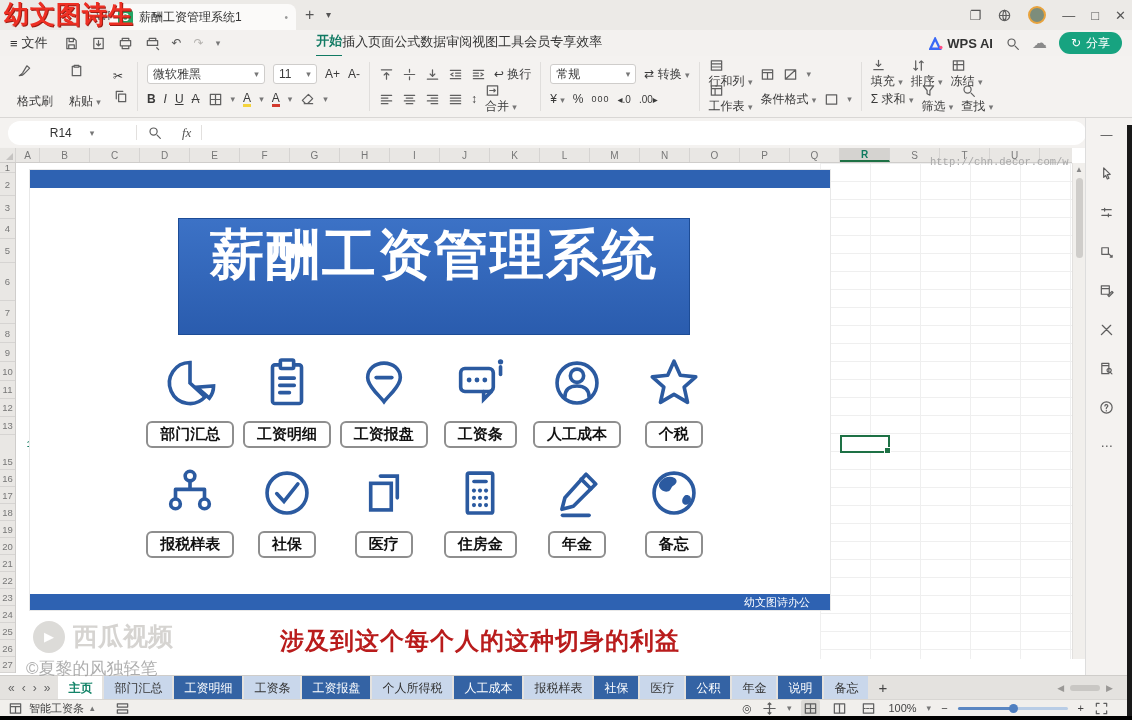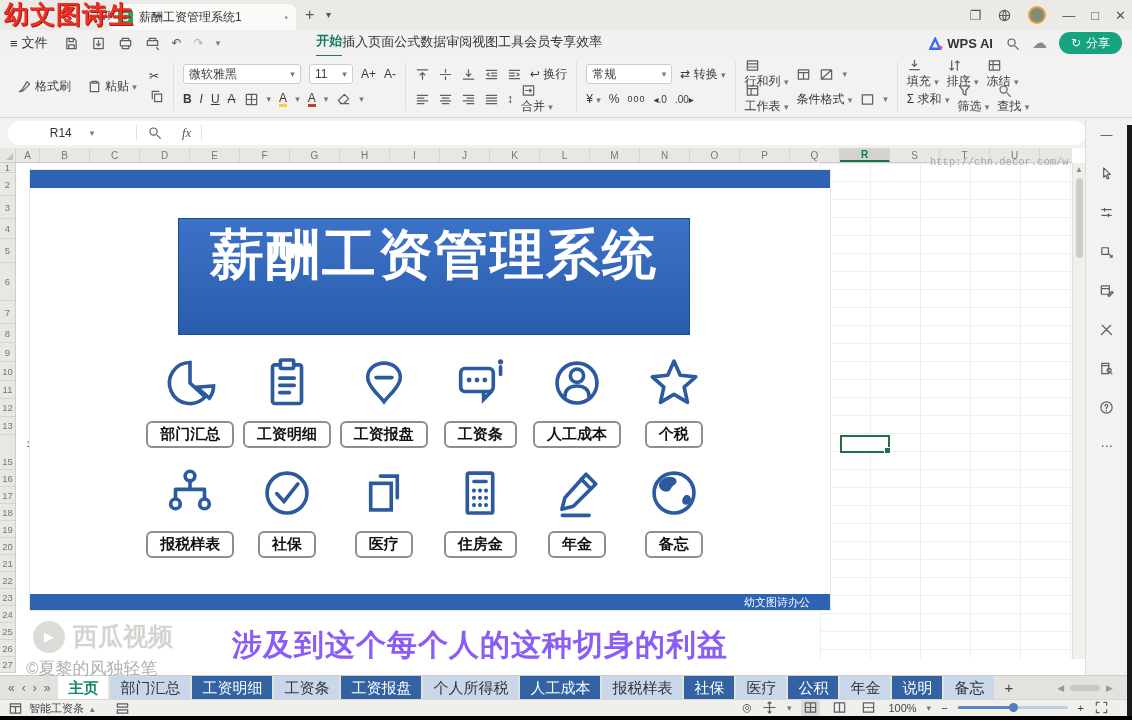--- a/index.html
+++ b/index.html
@@ -32,21 +32,21 @@
   .share-btn{background:#17a380;color:#fff;border-radius:13px;height:22px;display:flex;align-items:center;
              gap:5px;padding:0 12px;font-size:12px;}
   .cloud{color:#8a8a8a;font-size:15px}
   
   .ribbon{position:absolute;top:56px;left:0;right:0;height:61px;background:#f4f2f0;
           border-bottom:1px solid #d9d7d5;display:flex;align-items:stretch;padding:0 4px;}
   .rgroup{display:flex;flex-direction:column;justify-content:center;gap:5px;padding:0 9px;}
   .rgroup.horiz{flex-direction:row;align-items:center;gap:8px}
   .rrow{display:flex;align-items:center;gap:8px;height:20px;font-size:12px;color:#3a3a3a;white-space:nowrap}
   .rdiv{width:1px;background:#e0dedc;margin:6px 0;}
-  .bigbtn{display:flex;align-items:center;gap:3px;font-size:12px;color:#3a3a3a;padding:2px 4px;}
+  .bigbtn{display:flex;flex-direction:column;gap:15px;font-size:12px;color:#3a3a3a;padding:2px 4px;}
   .chev{font-size:9px;color:#777}
   .selbox{background:#fff;border:1px solid #cfcdcb;border-radius:3px;height:20px;display:flex;align-items:center;
           justify-content:space-between;padding:0 5px;box-sizing:border-box;font-size:12px;}
   .fmt-b{font-weight:bold}.fmt-i{font-style:italic}.fmt-u{text-decoration:underline}.fmt-s{text-decoration:line-through}
   .acolor{border-bottom:3px solid #d23a2e;line-height:12px}
   .ahl{border-bottom:3px solid #f4d33c;line-height:12px}
   .numglyph{font-size:12px;color:#3a3a3a}
   
   .fbar{position:absolute;top:118px;left:0;right:0;height:29px;background:#f4f2f0;display:flex;align-items:center;padding:0 8px;box-sizing:border-box;}
   .fbar-inner{background:#fff;border-radius:13px;height:24px;flex:1;display:flex;align-items:center;max-width:1078px;}
@@ -83,49 +83,49 @@
   .prow.r1{top:184px}.prow.r2{top:294px}
   .pcell{display:flex;flex-direction:column;align-items:center;gap:9px;}
   .pcell svg{width:58px;height:58px}
   .plabel{border:2px solid #8e8e8e;border-radius:6px;background:#fff;padding:2px 12px;font-size:15px;
           font-weight:bold;color:#111;white-space:nowrap;}
   
   .sel-cell{position:absolute;left:840px;top:287px;width:50px;height:18px;border:2px solid #1e7145;box-sizing:border-box;background:#fff;}
   .sel-cell:after{content:"";position:absolute;right:-3px;bottom:-3px;width:5px;height:5px;background:#1e7145;border:1px solid #fff;}
   .faint-url{position:absolute;left:930px;top:8px;font-family:"Liberation Mono","DejaVu Sans Mono",monospace;
              font-size:10.5px;color:#a9a9a9;white-space:nowrap;}
-  .subtitle{position:absolute;left:180px;width:600px;top:477px;text-align:center;font-size:30px;font-weight:bold;
-            color:#8b5cf6;letter-spacing:1px;white-space:nowrap;
+  .subtitle{position:absolute;left:180px;width:600px;top:477px;text-align:center;font-size:24px;font-weight:bold;
+            color:#b91c1c;letter-spacing:1px;white-space:nowrap;
             text-shadow:-2px 0 #fff,2px 0 #fff,0 -2px #fff,0 2px #fff,-1.5px -1.5px #fff,1.5px 1.5px #fff,-1.5px 1.5px #fff,1.5px -1.5px #fff;}
   .xigua{position:absolute;left:33px;top:472px;display:flex;align-items:center;gap:8px;opacity:.85}
   .xg-circle{width:32px;height:32px;border-radius:50%;background:#d7d5d2;display:flex;align-items:center;justify-content:center;color:#fff;font-size:13px;}
   .xg-text{font-size:25px;font-weight:bold;color:#cfcdca;text-shadow:0 0 2px #fff;}
   
   .vscroll{position:absolute;left:1072px;top:15px;width:13px;height:496px;background:#f1efec;border-left:1px solid #e2e0de;box-sizing:border-box;}
   .vs-up{color:#888;font-size:8px;text-align:center;margin-top:2px}
   .vs-thumb{margin:4px auto;width:7px;height:80px;background:#cfcdca;border-radius:4px;}
   .rsidebar{position:absolute;right:5px;top:118px;width:42px;height:557px;background:#f4f2f0;border-left:1px solid #ddd;box-sizing:border-box;
             display:flex;flex-direction:column;align-items:center;}
   .rsb-item{margin-top:24px;color:#555}
   .dark-strip{position:absolute;right:0;top:125px;width:5px;height:591px;background:#191919;z-index:40}
   
   .tabbar{position:absolute;top:675px;left:0;width:1127px;height:24px;background:#e4e2df;border-top:1px solid #cfcdca;
           display:flex;align-items:center;box-sizing:border-box;}
   .tnav{display:flex;gap:7px;color:#666;font-size:12px;padding:0 8px;}
   .stabs{display:flex;align-items:center;gap:2px;height:24px;}
-  .stab{padding:0 10px;height:24px;line-height:24px;font-size:15px;white-space:nowrap;}
+  .stab{padding:0 10px;height:24px;line-height:24px;font-size:12px;white-space:nowrap;}
   .stab.active{background:#fff;color:#138468;font-weight:bold;}
   .stab.light{background:#c9d7eb;color:#333;}
   .stab.blue{background:#3463a4;color:#fff;}
   .stab.add{color:#444;font-size:15px;padding:0 8px}
   .tb-scroll{margin-left:auto;display:flex;align-items:center;gap:6px;color:#9a9896;padding-right:14px;font-size:9px}
   .tb-thumb{width:30px;height:6px;border-radius:3px;background:#c9c7c4;}
   
   .statusbar{position:absolute;top:699px;left:0;width:1127px;height:17px;background:#f1efec;border-top:1px solid #d8d6d3;
-             display:flex;align-items:flex-end;font-size:11px;color:#444;padding:0 8px;box-sizing:border-box;}
+             display:flex;align-items:center;font-size:11px;color:#444;padding:0 8px;box-sizing:border-box;}
   .sb-left{display:flex;align-items:center;gap:6px;}
   .sb-right{margin-left:auto;display:flex;align-items:center;gap:10px;padding-right:10px;}
   .viewbtn{padding:1px 2px;border-radius:2px;}
   .viewbtn.active{background:#dcdad6;}
   .zslider{width:110px;height:3px;background:#b9cde6;border-radius:2px;position:relative;}
   .zslider .fill{position:absolute;left:0;top:0;height:3px;width:50%;background:#5b87c2;border-radius:2px}
   .zslider .knob{position:absolute;left:50%;top:-3px;width:9px;height:9px;border-radius:50%;background:#4f7fc0;margin-left:-4px;}
   .bottom-strip{position:absolute;left:0;top:716px;width:1132px;height:4px;background:#000;z-index:50}
   
   .wm-red{position:absolute;left:4px;top:-2px;font-size:25px;font-weight:900;color:#ee2f23;letter-spacing:1px;

